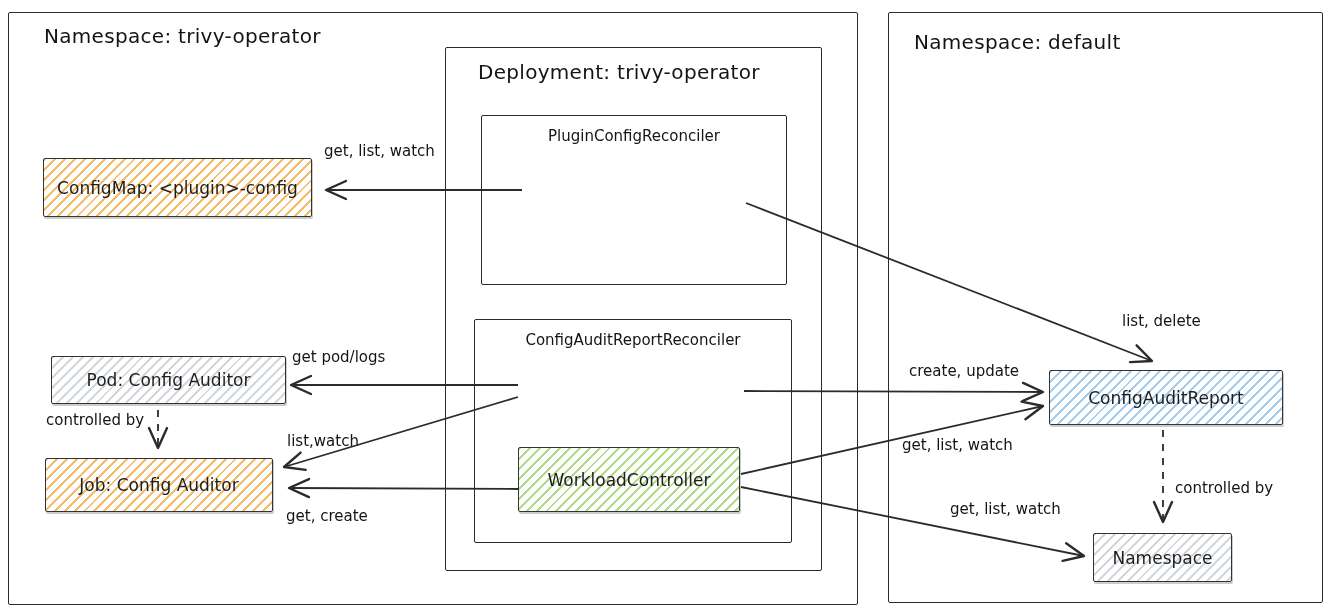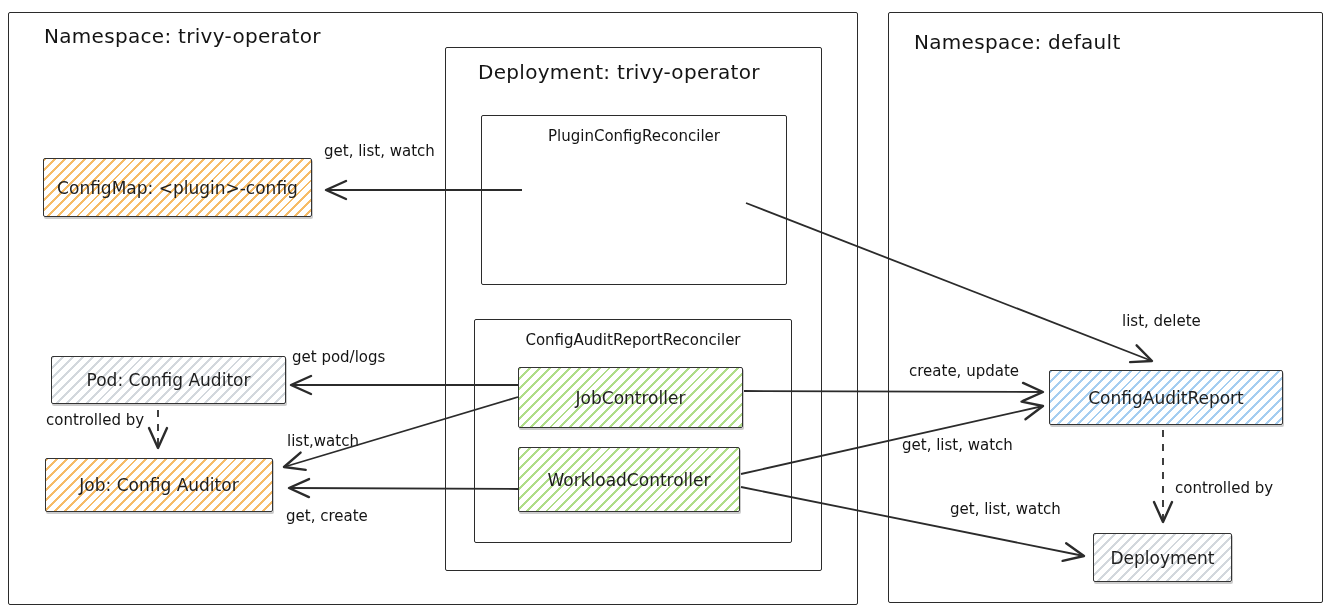--- a/index.html
+++ b/index.html
@@ -91,29 +91,28 @@
   <div class="frame-title" style="left:478px;top:60px;">Deployment: trivy-operator</div>
 
   <div class="frame" style="left:481px;top:115px;width:306px;height:170px;">
     <div class="rec-title">PluginConfigReconciler</div>
   </div>
 
   <div class="frame" style="left:474px;top:319px;width:318px;height:224px;">
     <div class="rec-title">ConfigAuditReportReconciler</div>
   </div>
 
-  <div class="node hatch-green" style="left:518px;top:367px;width:225px;height:61px;">JobController</div>
   <div class="node hatch-green" style="left:518px;top:447px;width:222px;height:65px;">WorkloadController</div>
 
   <div class="node hatch-orange" style="left:43px;top:158px;width:269px;height:59px;">ConfigMap: &lt;plugin&gt;-config</div>
   <div class="node hatch-gray" style="left:43px;top:356px;width:235px;height:48px;margin-left:8px;">Pod: Config Auditor</div>
   <div class="node hatch-orange" style="left:45px;top:458px;width:228px;height:54px;text-align:center;">Job: Config Auditor</div>
 
   <div class="node hatch-blue" style="left:1049px;top:370px;width:234px;height:55px;">ConfigAuditReport</div>
-  <div class="node hatch-gray" style="left:1093px;top:533px;width:139px;height:49px;">Deployment</div>
+  <div class="node hatch-gray" style="left:1093px;top:533px;width:139px;height:49px;">Namespace</div>
 
   <div class="edge-label" style="left:324px;top:142px;">get, list, watch</div>
   <div class="edge-label" style="left:292px;top:348px;">get pod/logs</div>
   <div class="edge-label" style="left:287px;top:432px;">list,watch</div>
   <div class="edge-label" style="left:286px;top:507px;">get, create</div>
   <div class="edge-label" style="left:46px;top:411px;">controlled by</div>
   <div class="edge-label" style="left:909px;top:362px;">create, update</div>
   <div class="edge-label" style="left:902px;top:436px;">get, list, watch</div>
   <div class="edge-label" style="left:1122px;top:312px;">list, delete</div>
   <div class="edge-label" style="left:950px;top:500px;">get, list, watch</div>

